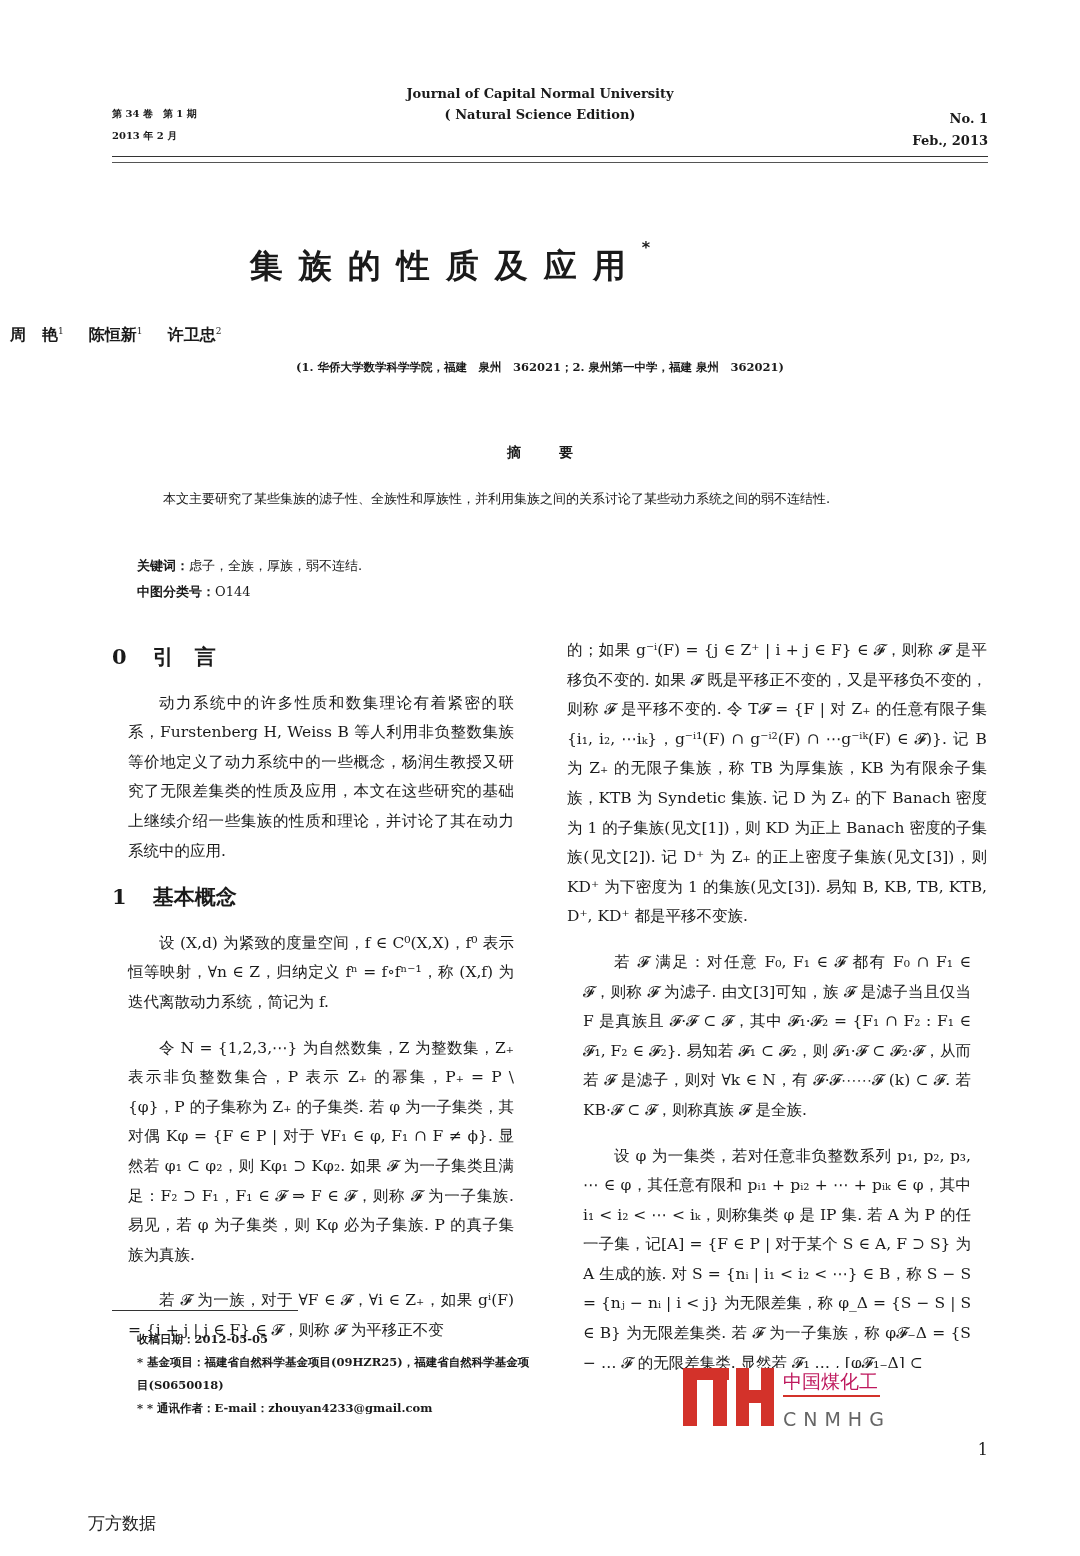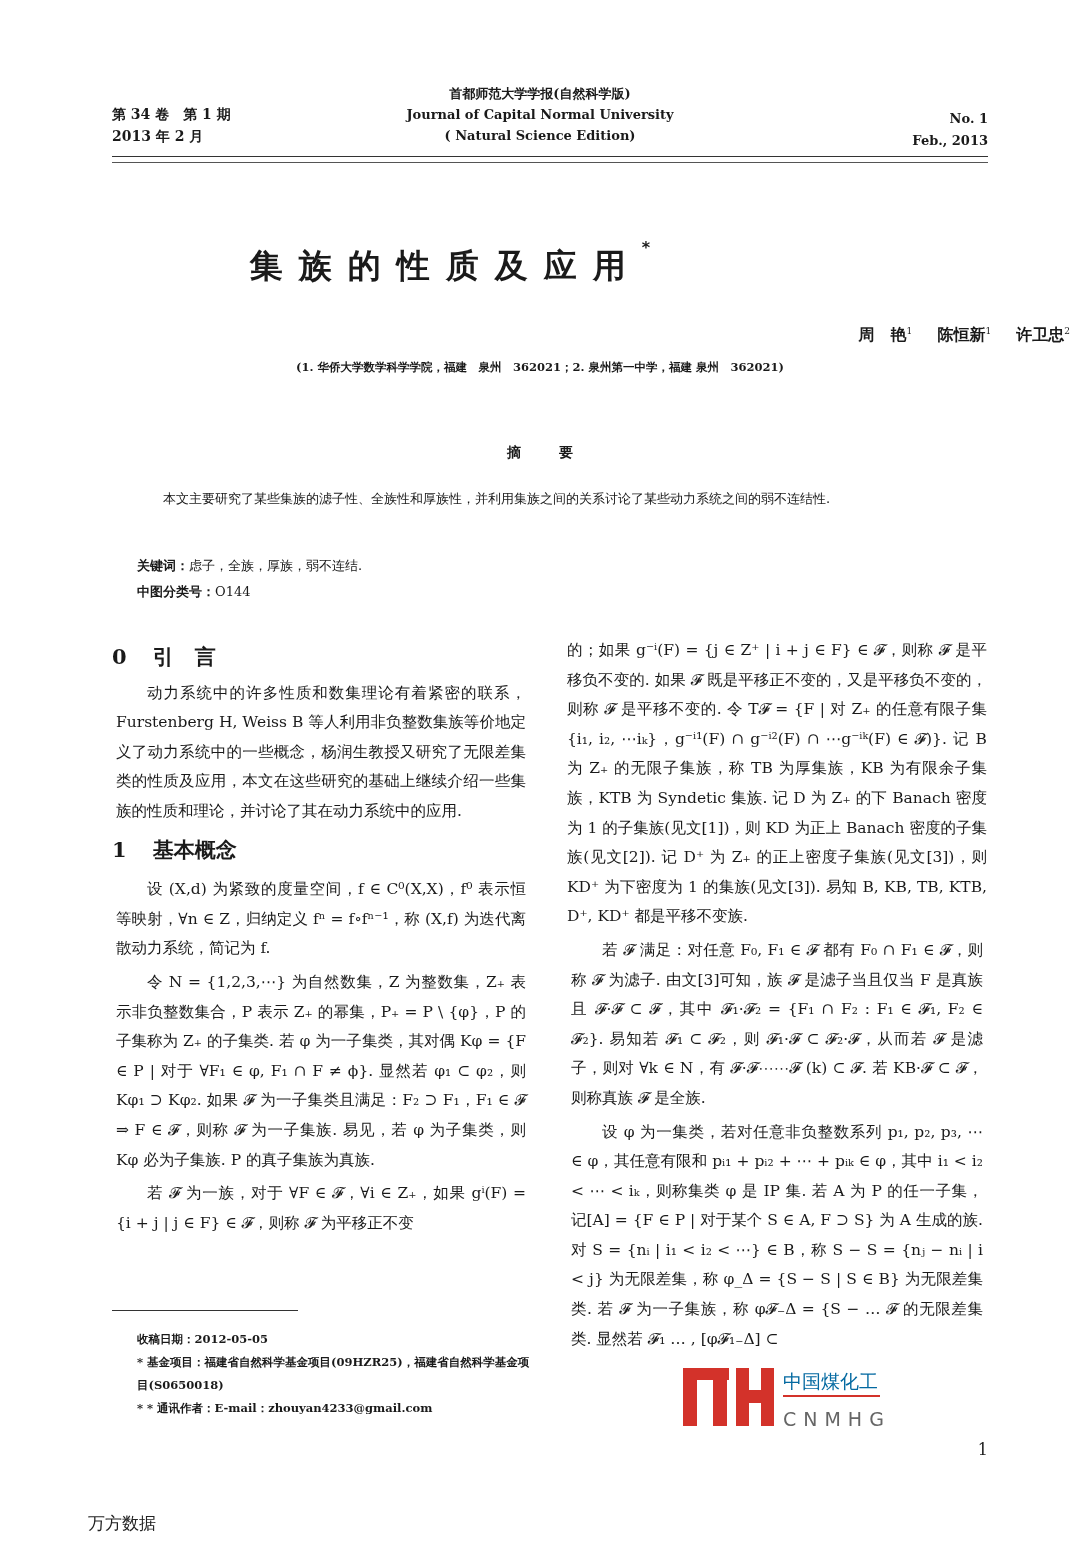--- a/index.html
+++ b/index.html
@@ -1,60 +1,59 @@
 <!DOCTYPE html>
 <html><head>
 <meta charset="utf-8">
 <style>
   html, body { margin: 0; padding: 0; background: #ffffff; }
   body { width: 1080px; height: 1556px; position: relative; overflow: hidden;
          font-family: "DejaVu Serif", "Liberation Serif", serif; color: #1a1a1a; }
   .abs { position: absolute; }
-  .hdr-left { left: 112px; top: 103px; font-size: 14px; line-height: 22px; font-weight: bold; }
+  .hdr-left { left: 112px; top: 103px; font-size: 10px; line-height: 22px; font-weight: bold; }
   .hdr-center { left: 0; width: 1080px; top: 83px; text-align: center; font-size: 13px; line-height: 21px; font-weight: bold; }
   .hdr-right { right: 92px; top: 108px; text-align: right; font-size: 13px; line-height: 22px; font-weight: bold; }
   .rule { left: 112px; width: 876px; top: 156px; height: 5px; border-top: 1.5px solid #333; border-bottom: 1px solid #555; }
   .title { left: 0; width: 900px; top: 244px; text-align: center; font-size: 33px; font-weight: bold;
            font-family: "DejaVu Sans", "Liberation Sans", sans-serif; letter-spacing: 16px; }
   .title sup { font-size: 16px; letter-spacing: 0; vertical-align: top; position: relative; top: -6px; }
-  .authors { left: 0; width: 1080px; top: 325px; text-align: right; font-size: 16px; }
+  .authors { left: 0; width: 1080px; top: 325px; text-align: left; font-size: 16px; }
   .authors span { margin: 0 10px; }
   .authors sup { font-size: 9px; }
   .affil { left: 0; width: 1080px; top: 360px; text-align: center; font-size: 11.5px; font-weight: bold; }
   .abs-head { left: 0; width: 1080px; top: 444px; text-align: center; font-size: 14px; font-weight: bold; letter-spacing: 38px; text-indent: 38px; }
   .abs-text { left: 137px; width: 808px; top: 486px; font-size: 13px; line-height: 26px; text-indent: 2em; }
   .kw { left: 137px; top: 553px; font-size: 13px; line-height: 26px; }
   .kw b { font-weight: bold; }
   .col { font-size: 15.5px; line-height: 29.6px; text-align: justify; }
   .col-left { left: 112px; width: 418px; }
   .col-right { left: 567px; width: 420px; }
   .sec { font-size: 21px; font-weight: bold; font-family: "DejaVu Sans", "Liberation Sans", sans-serif; }
   .sec .num { font-family: "DejaVu Serif", serif; margin-right: 26px; }
-  .p { text-indent: 2em; margin: 4px; }
+  .p { text-indent: 2em; margin: 16px; }
   .p0 { margin: 0; }
   .fn-rule { left: 112px; width: 186px; top: 1310px; border-top: 1px solid #333; }
   .fn { left: 112px; width: 420px; top: 1328px; font-size: 11.5px; line-height: 23px; font-weight: bold; }
   .fn .ind { padding-left: 25px; }
   .pageno { right: 92px; top: 1440px; font-size: 16px; }
   .wanfang { left: 88px; top: 1512px; font-size: 17px; font-family: "DejaVu Sans", "Liberation Sans", sans-serif; color: #222; }
   .logo { left: 683px; top: 1368px; width: 300px; height: 58px; background: #fff; }
   .logo-mark { position: absolute; left: 0; top: 0; width: 91px; height: 58px; }
-  .logo-cn { position: absolute; left: 100px; top: 0; font-size: 19px; font-family: "DejaVu Sans", sans-serif; color: #0369a1;
+  .logo-cn { position: absolute; left: 100px; top: 0; font-size: 19px; font-family: "DejaVu Sans", sans-serif; color: #be185d;
              border-bottom: 2px solid #d3322a; line-height: 27px; padding-right: 2px; }
   .logo-en { position: absolute; left: 100px; top: 30px; font-size: 19px; font-family: "DejaVu Sans", sans-serif; color: #666; letter-spacing: 7px; margin-top: 10px; }
 </style>
 </head>
 <body>
 
 <div class="abs hdr-left">
   <div>第 34 卷　第 1 期</div>
   <div>2013 年 2 月</div>
 </div>
 <div class="abs hdr-center">
-  <div>首都师范大学学报(自然科学版)</div>
   <div>Journal of Capital Normal University</div>
   <div>( Natural Science Edition)</div>
 </div>
 <div class="abs hdr-right">
   <div>No. 1</div>
   <div>Feb., 2013</div>
 </div>
 <div class="abs rule"></div>
 
 <div class="abs title">

